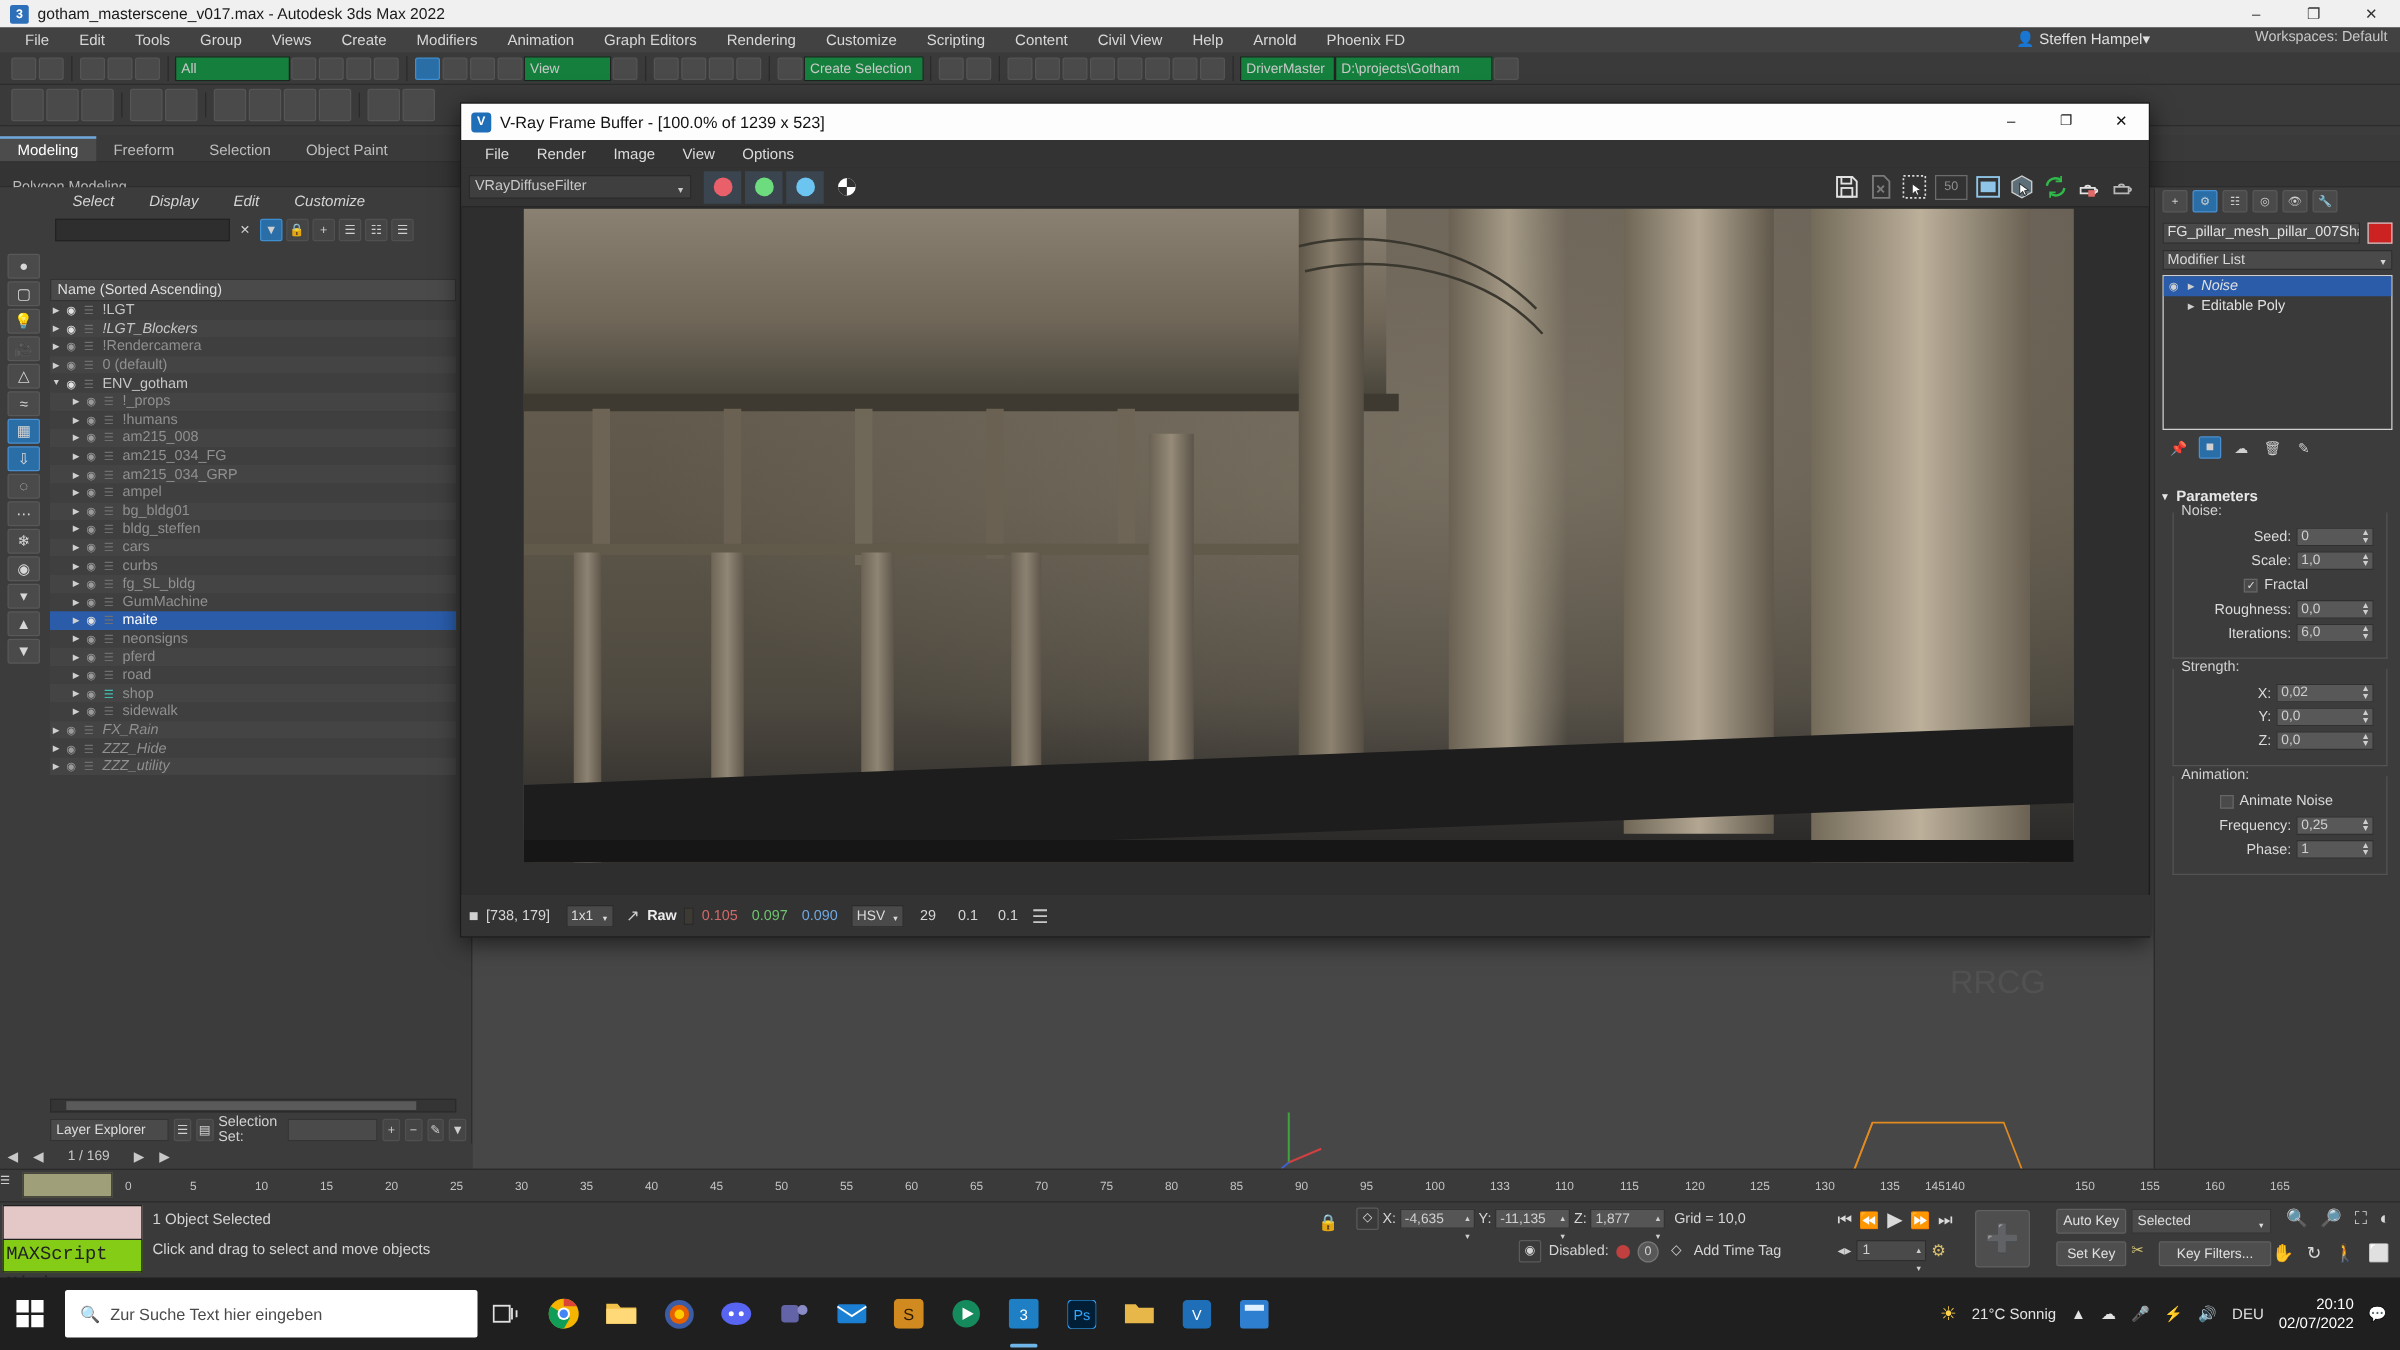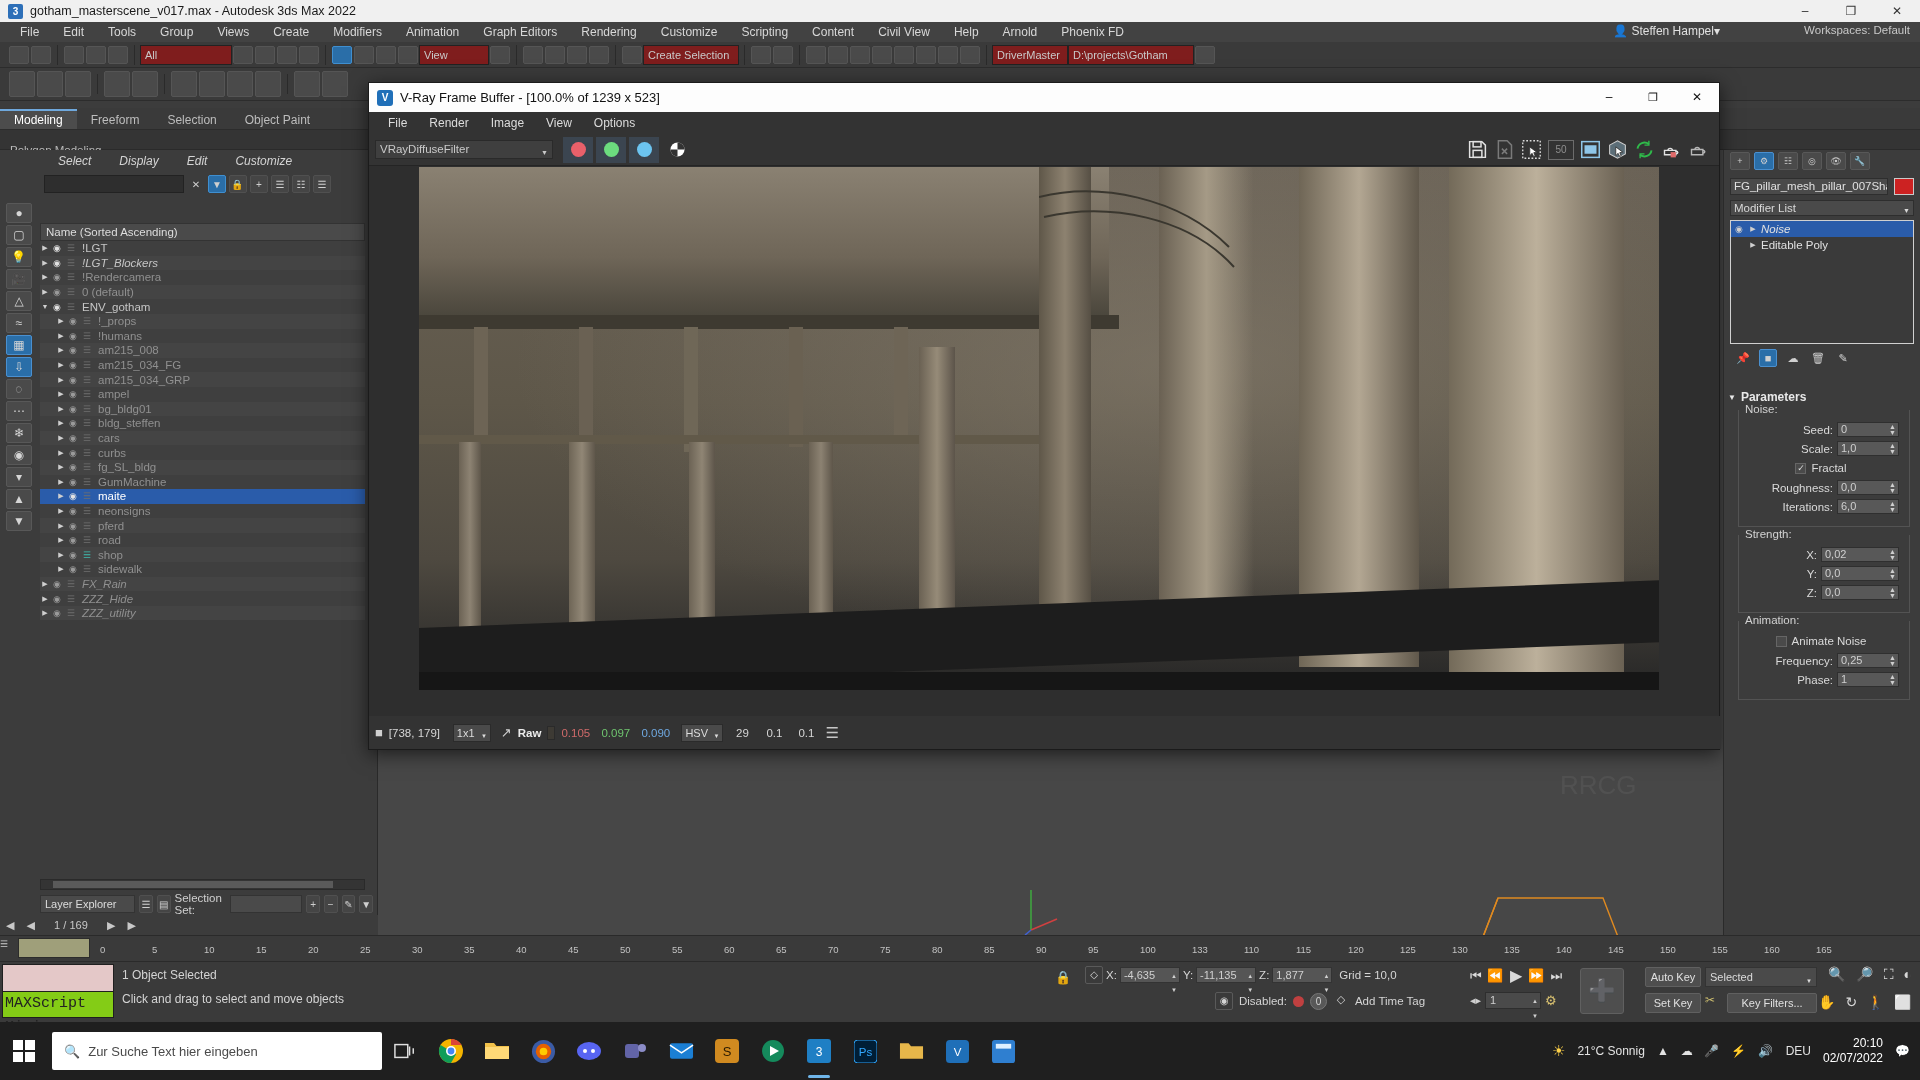--- a/index.html
+++ b/index.html
@@ -24,21 +24,21 @@
   .toolbar { position:absolute; left:0; width:1920px; background:#3a3a3a;
      border-bottom:1px solid #2c2c2c; display:flex; align-items:center; }
   .tb1 { top:42px; height:26px; }
   .tb2 { top:68px; height:33px; }
   .tbtn { width:24px; height:22px; margin:0 1px; border-radius:2px;
      background:#4a4a4a; border:1px solid #555; position:relative;}
   .tbtn.sm { width:20px; height:18px; }
   .tbtn.big { width:26px; height:26px; }
   .tbtn.act { background:#2a6ea8; border-color:#3f8fd0;}
   .sep { width:1px; height:20px; background:#2a2a2a; margin:0 5px; }
-  .fld { height:20px; background:#7f1d1d; border:1px solid #222; color:#c9c9c9;
+  .fld { height:20px; background:#15803d; border:1px solid #222; color:#c9c9c9;
       font-size:11px; line-height:18px; padding:0 4px; }
 
   
   .ribbon { position:absolute; left:0; top:108px; width:1920px; height:22px; background:#3a3a3a;
      border-bottom:1px solid #2c2c2c; display:flex; align-items:flex-end; }
   .ribbon span { padding:2px 14px; font-size:12px; color:#bdbdbd;}
   .ribbon span.active { background:#4c4c4c; color:#fff; border-top:2px solid #6fa8dc;}
   .ribbon2 { position:absolute; left:0; top:130px; width:1920px; height:20px;
      background:#343434; border-bottom:1px solid #2a2a2a; display:flex; align-items:center; }
   .ribbon2 span{ padding:0 10px; font-size:11.5px; color:#b8b8b8;margin-top:21px;}
@@ -875,21 +875,21 @@
       <span style="left: 988px;">95</span>
       <span style="left: 1040px;">100</span>
       <span style="left: 1092px;">133</span>
       <span style="left: 1144px;">110</span>
       <span style="left: 1196px;">115</span>
       <span style="left: 1248px;">120</span>
       <span style="left: 1300px;">125</span>
       <span style="left: 1352px;">130</span>
       <span style="left: 1404px;">135</span>
       <span style="left: 1456px;">140</span>
-      <span style="left: 1508px;">145</span>
+      <span style="left: 1440px;">145</span>
       <span style="left: 1560px;">150</span>
       <span style="left: 1612px;">155</span>
       <span style="left: 1664px;">160</span>
       <span style="left: 1716px;">165</span>
     </div>
 </div>
 
 <div class="status">
   <div class="mini-listener">
     <div class="a"></div>

